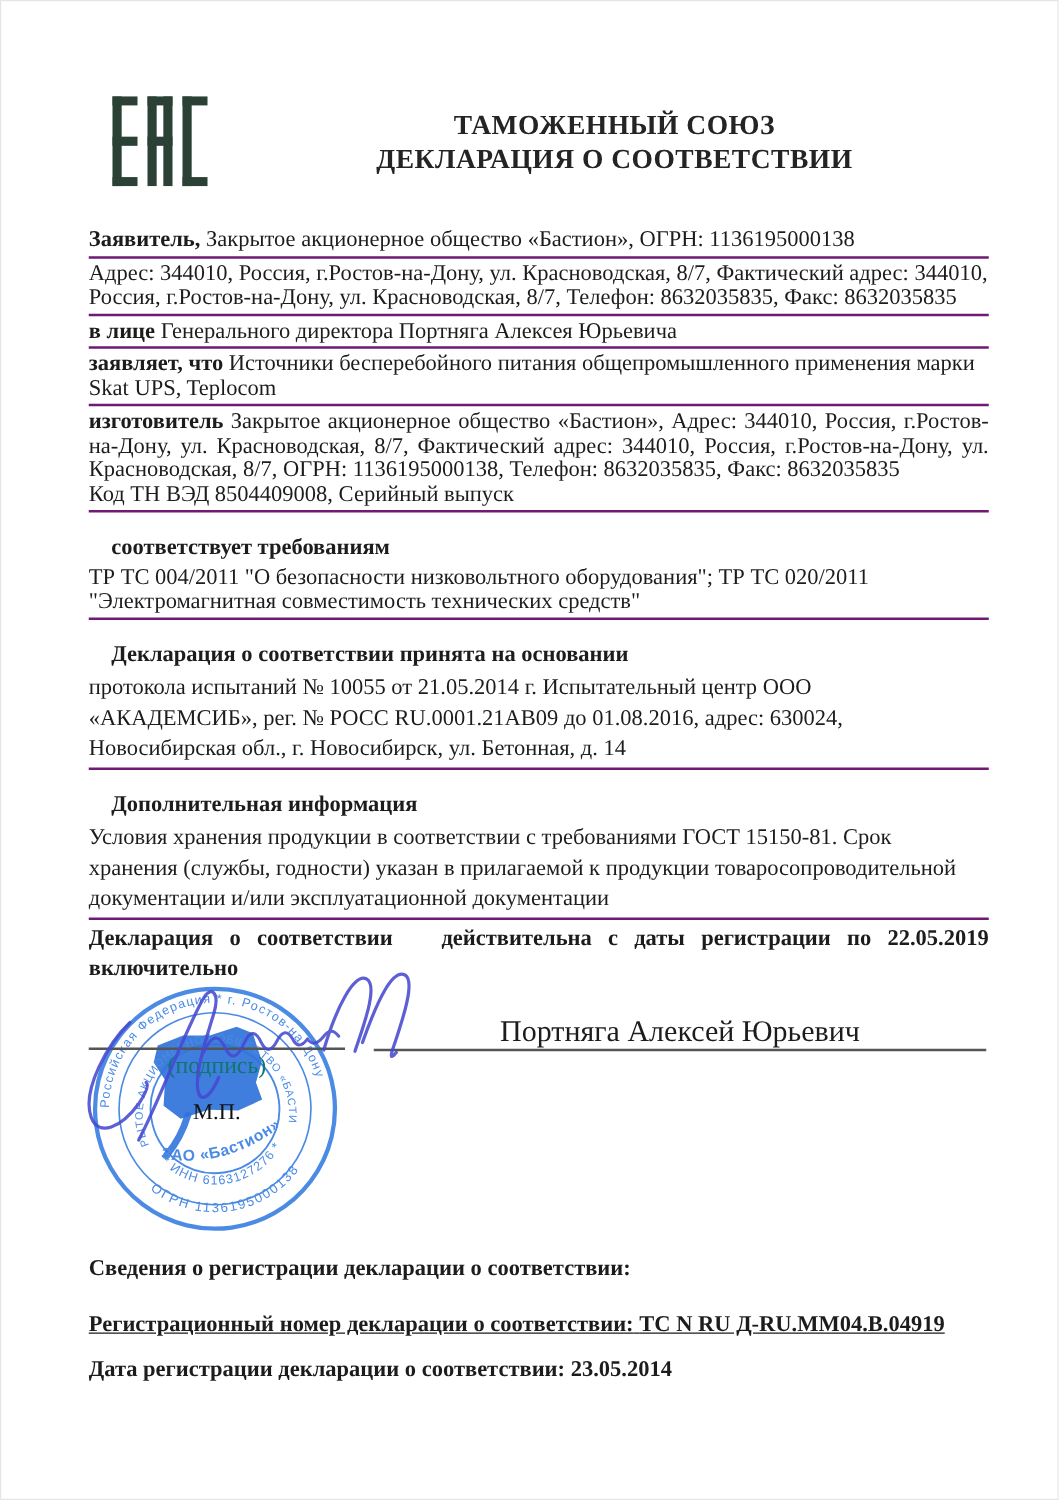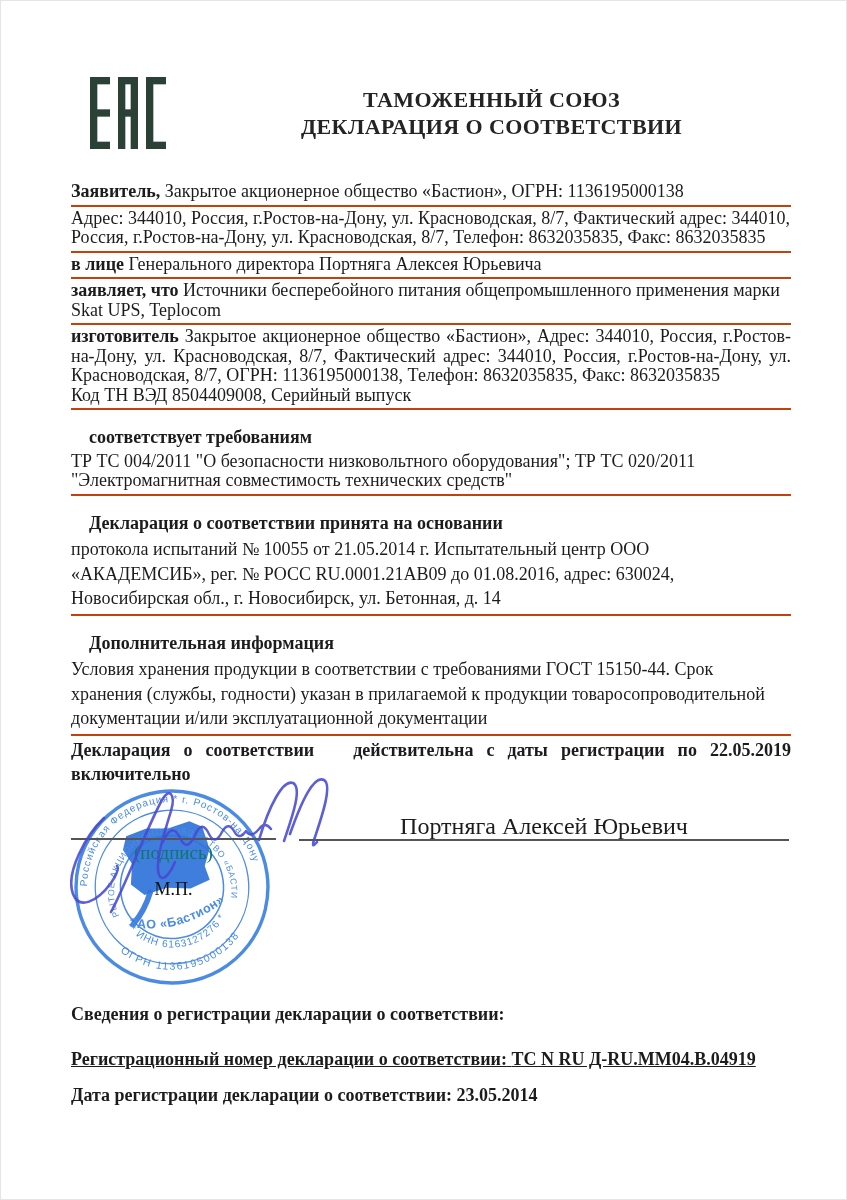--- a/index.html
+++ b/index.html
@@ -23,21 +23,21 @@
   .eac-logo { width: 78px; height: 72px; flex: 0 0 auto; }
   .title-block {
     flex: 1; text-align: center;
     font-weight: bold; font-size: 22px; line-height: 27px;
     letter-spacing: 0.4px; color: #242424; padding-top: 9px;
   }
 
   
   .content { margin: 31px 57px 0 70px; width: 720px; }
   .row { padding: 2px 0 3px 0; }
-  .bb { border-bottom: 2px solid #c2410c; font-family: Liberation Serif, serif; }
+  .bb { border-bottom: 2px solid #701a75; font-family: Liberation Serif, serif; }
   .row p { margin: 0; font-size: 18px; line-height: 19.5px; }
   .row.loose p { line-height: 24.5px; }
   .lbl { font-weight: bold; }
   .just { text-align: justify; }
   .boldrow p { font-weight: bold; }
   .w665 { max-width: 668px; }
   .w710 { max-width: 712px; }
   .heading-row { padding: 18px 0 2px 0; margin-left: 18px; }
   .heading-row p { font-weight: bold; }
 
@@ -134,21 +134,21 @@
       <p>Декларация о соответствии принята на основании</p>
     </div>
     <div class="row bb loose">
       <p class="w665">протокола испытаний № 10055 от 21.05.2014 г. Испытательный центр ООО «АКАДЕМСИБ», рег. № РОСС RU.0001.21АВ09 до 01.08.2016, адрес: 630024, Новосибирская обл., г. Новосибирск, ул. Бетонная, д. 14</p>
     </div>
 
     <div class="row heading-row">
       <p>Дополнительная информация</p>
     </div>
     <div class="row bb loose">
-      <p class="w710">Условия хранения продукции в соответствии с требованиями ГОСТ 15150-44. Срок хранения (службы, годности) указан в прилагаемой к продукции товаросопроводительной документации и/или эксплуатационной документации</p>
+      <p class="w710">Условия хранения продукции в соответствии с требованиями ГОСТ 15150-81. Срок хранения (службы, годности) указан в прилагаемой к продукции товаросопроводительной документации и/или эксплуатационной документации</p>
     </div>
 
     <div class="row boldrow loose">
       <p class="just">Декларация о соответствии&nbsp;&nbsp; действительна с даты регистрации по 22.05.2019 включительно</p>
     </div>
   </main>
 
   <section class="sig-area">
 
     <svg class="stamp-svg" viewBox="0 0 200 200" aria-hidden="true">

